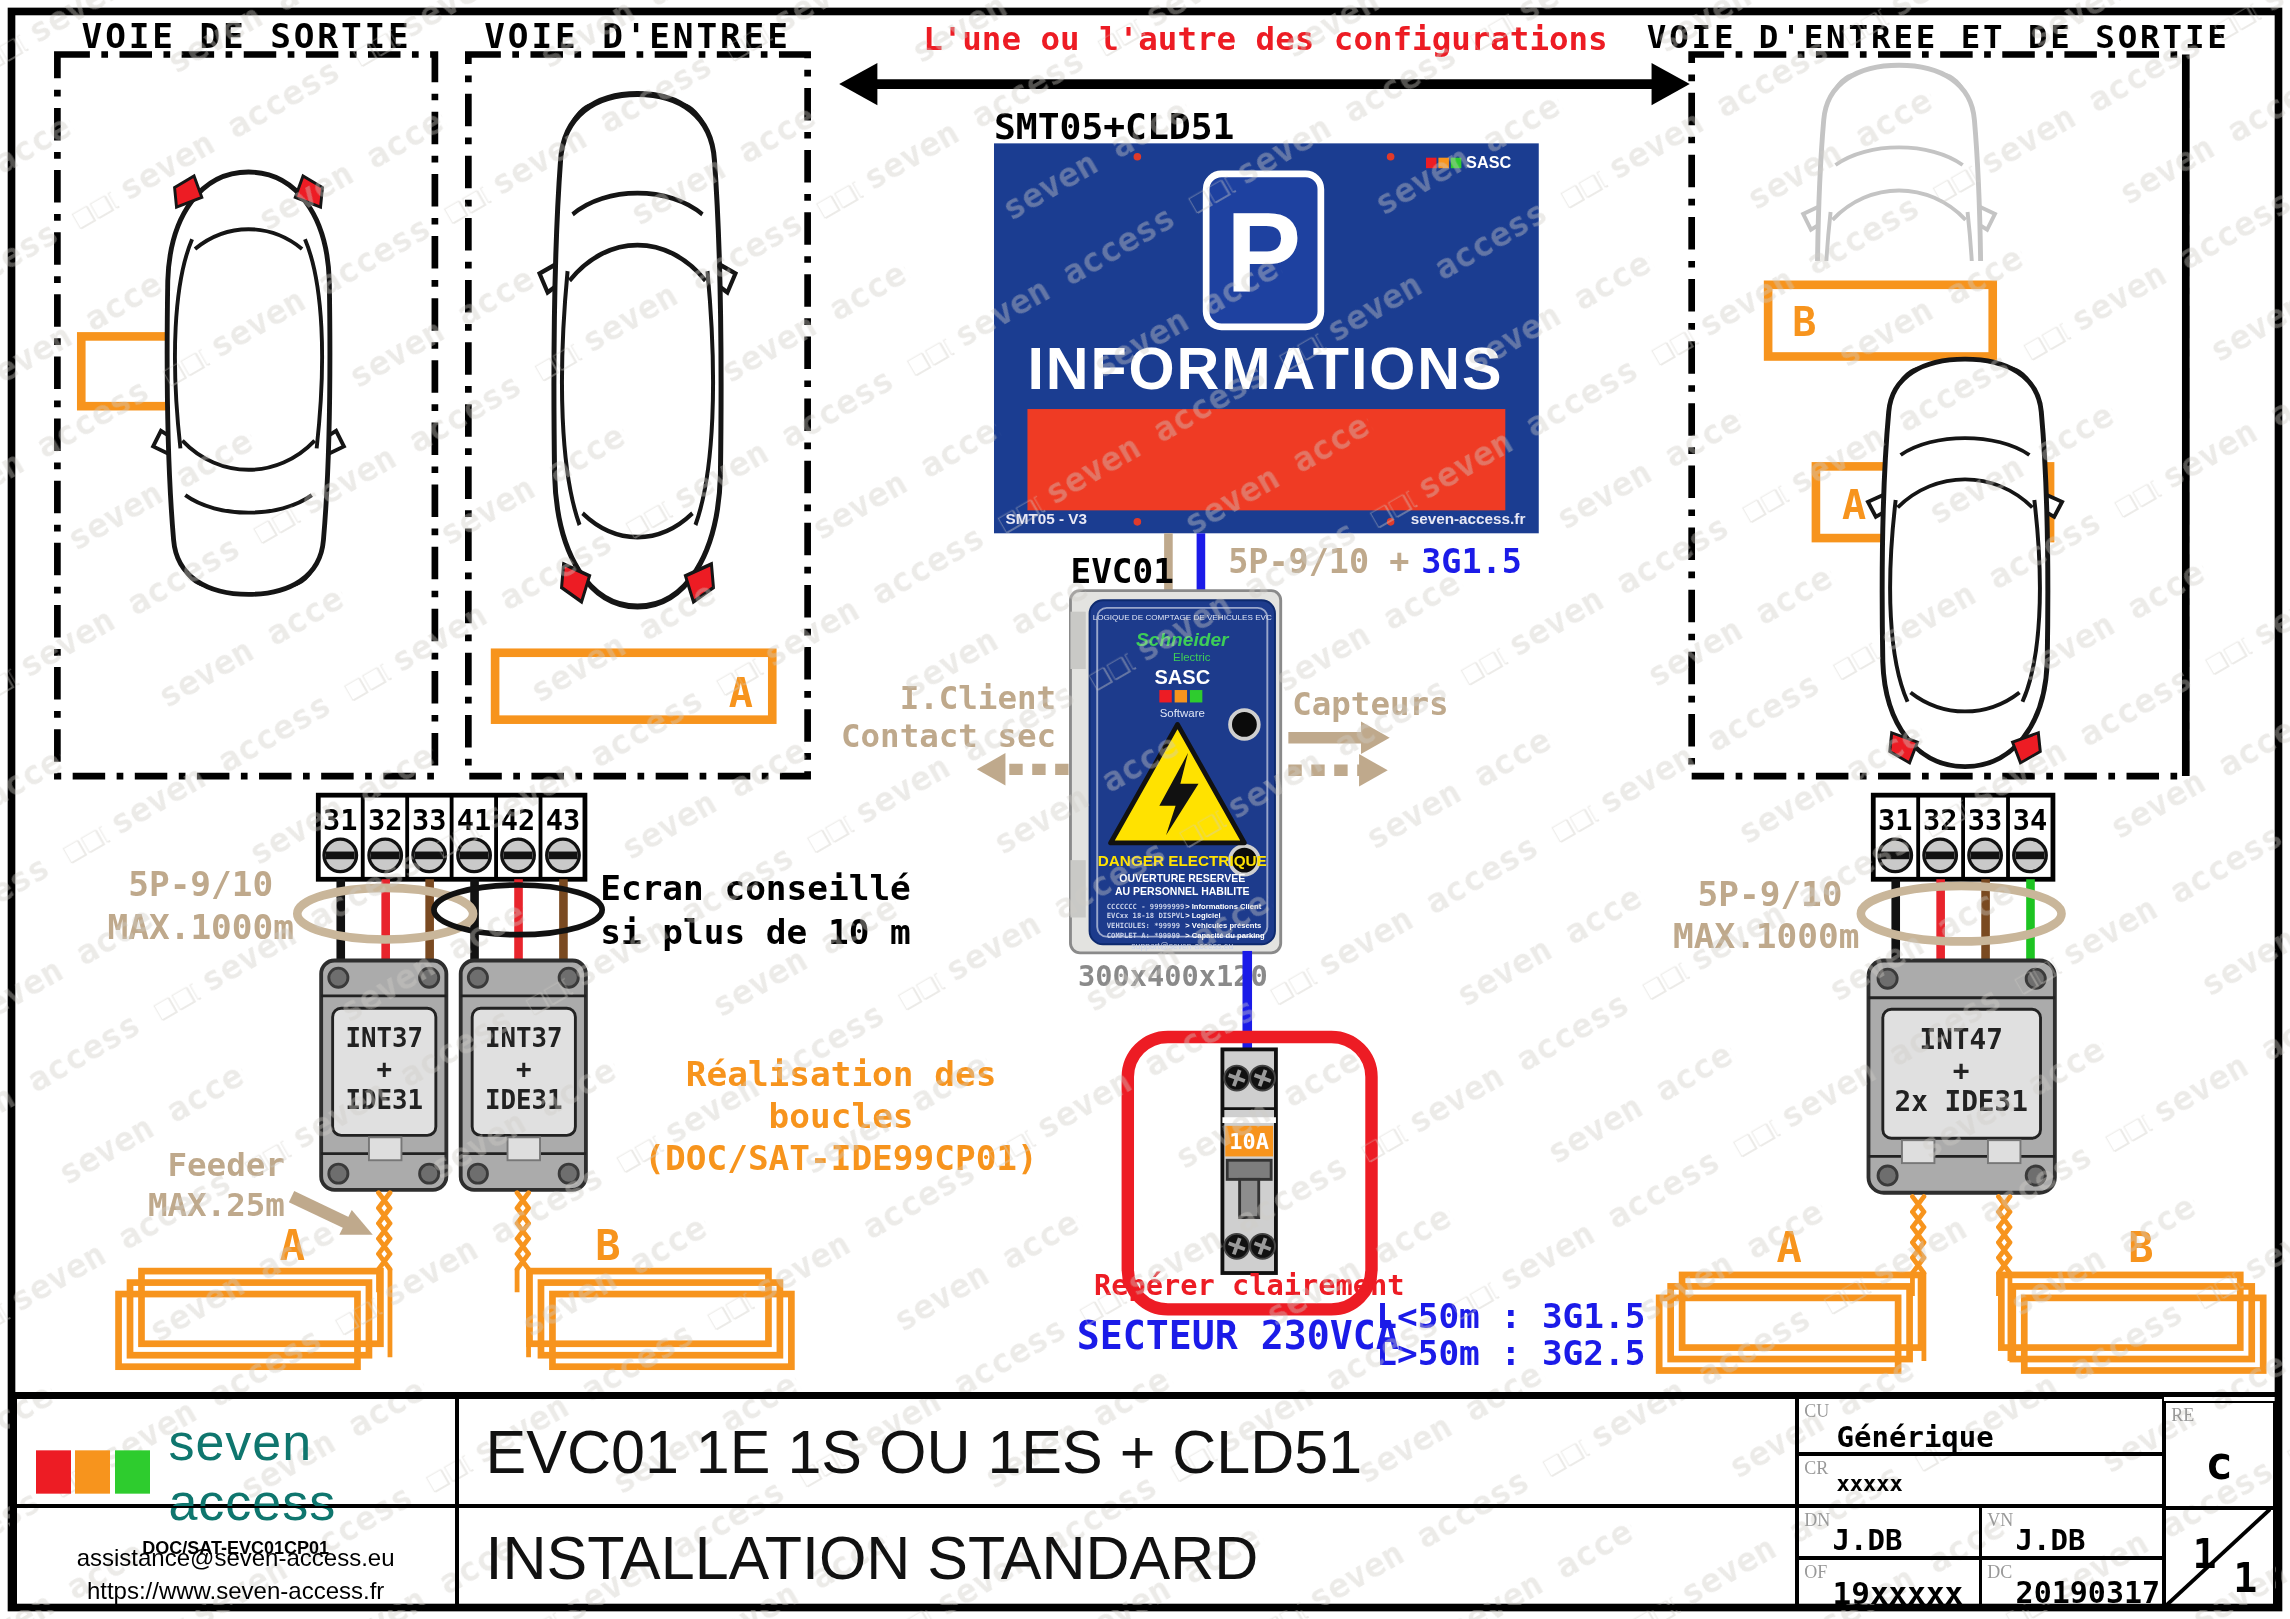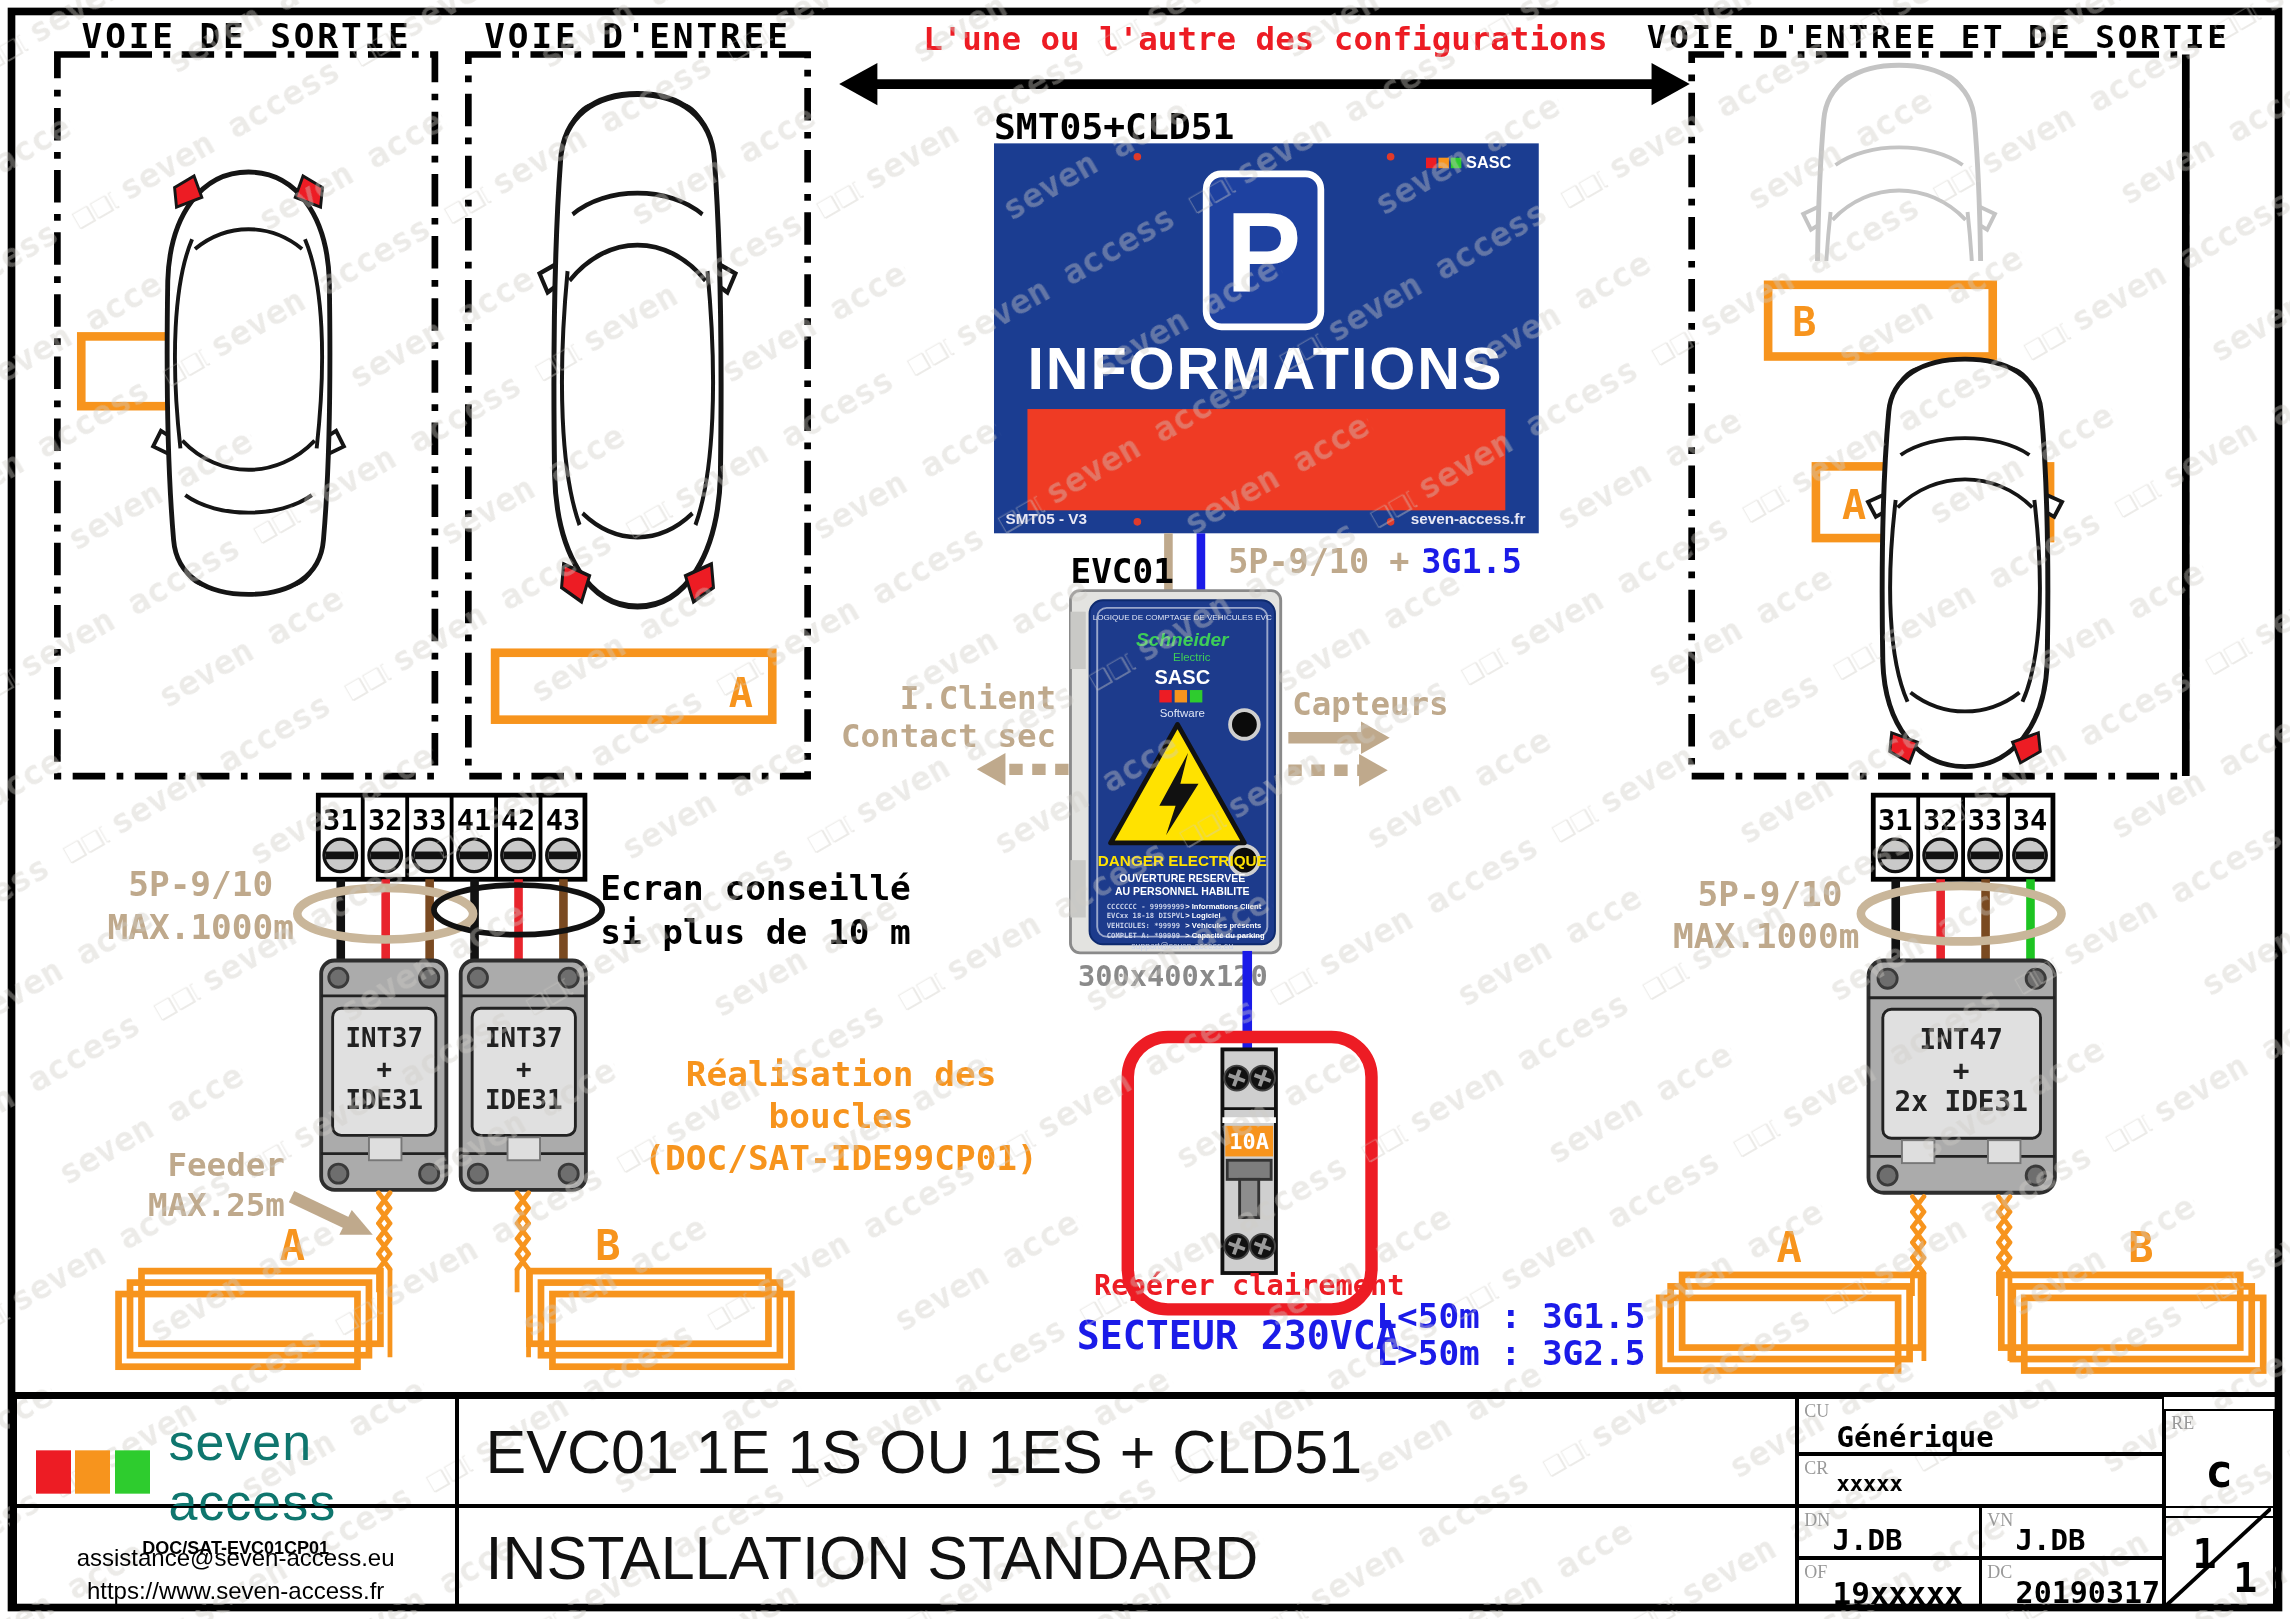--- a/index.html
+++ b/index.html
@@ -417,21 +417,21 @@
     <div class="tb-val" style="margin:15.3px 0 0 34px;font-size:29px;">J.DB</div>
   </div>
   <div class="tb-cell" style="left:1782px;top:161px;width:184px;height:52px;">
     <span class="tb-label">OF</span>
     <div class="tb-val" style="margin:15.3px 0 0 34px;font-size:31px;">19xxxxx</div>
   </div>
   <div class="tb-cell" style="left:1965px;top:161px;width:184px;height:52px;">
     <span class="tb-label">DC</span>
     <div class="tb-val" style="margin:15.3px 0 0 34px;font-size:30px;">20190317</div>
   </div>
-  <div class="tb-cell" style="left:2149px;top:12px;width:111px;height:109px;">
+  <div class="tb-cell" style="left:2149px;top:4px;width:111px;height:109px;">
     <span class="tb-label">RE</span>
     <div class="tb-val re-val">c</div>
   </div>
   <div class="tb-cell pagecell" style="left:2149px;top:109px;width:111px;height:103px;">
     <svg width="105" height="98" viewBox="0 0 110 102">
       <line x1="0" y1="102" x2="110" y2="0" stroke="#000" stroke-width="4"></line>
     </svg>
     <span class="tb-val pg1">1</span>
     <span class="tb-val pg2">1</span>
   </div>

